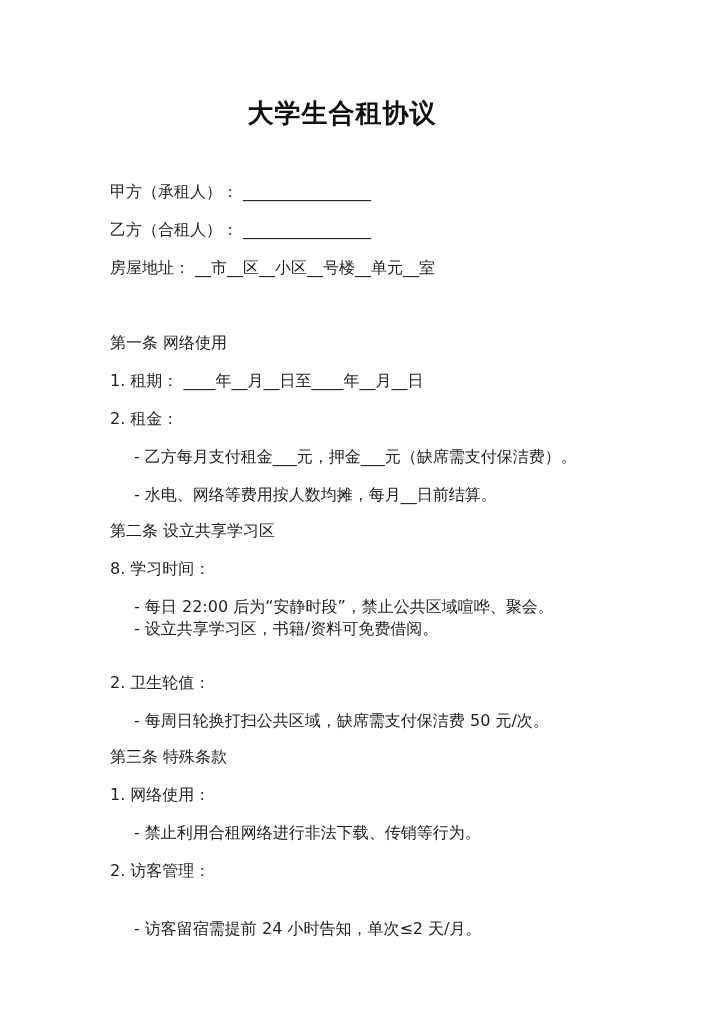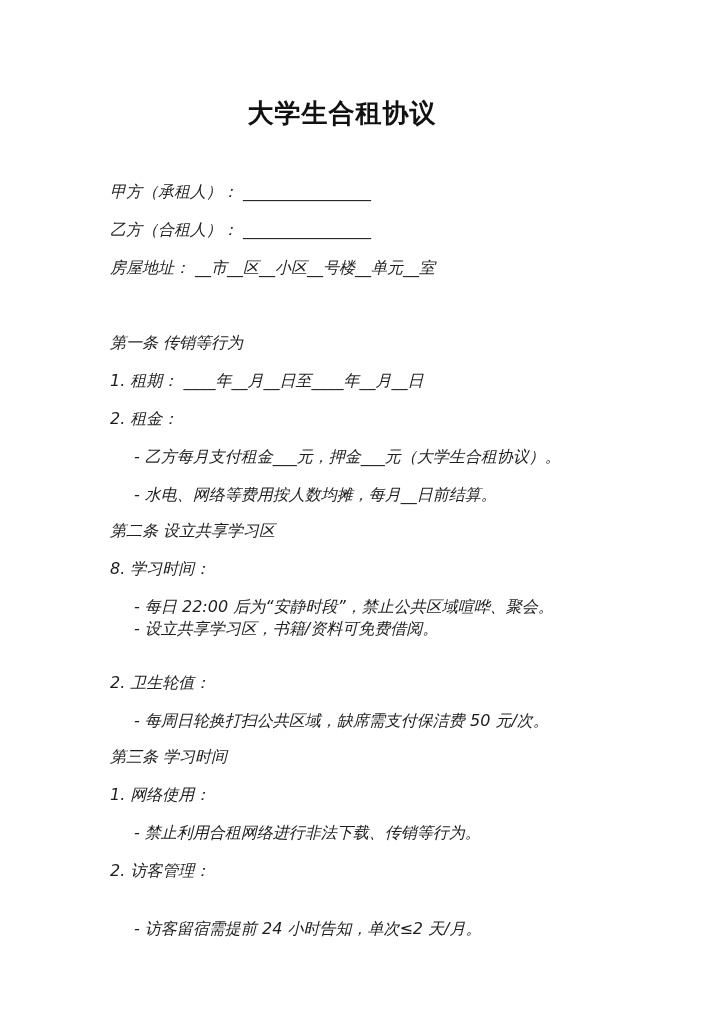--- a/index.html
+++ b/index.html
@@ -1,43 +1,43 @@
 <!DOCTYPE html>
 <html><head>
 <meta charset="utf-8">
 <style>
   html, body { margin: 0; padding: 0; background: #ffffff; }
   body { width: 720px; height: 1018px; position: relative; overflow: hidden;
          font-family: "DejaVu Sans", "Liberation Sans", sans-serif; color: #1a1a1a; }
   .title { position: absolute; top: 96px; left: 0; width: 684px; text-align: center;
            font-size: 26px; font-weight: bold; color: #111; letter-spacing: 1px; }
-  .line { position: absolute; left: 110px; font-size: 16px; line-height: 22px; white-space: nowrap; color: #1e1e1e; font-style: italic; }
+  .line { position: absolute; left: 110px; font-size: 16px; line-height: 22px; white-space: nowrap; color: #1e1e1e; }
   .sub { left: 134px; }
 </style>
 </head>
 <body>
 
 <div>
   <div class="title">大学生合租协议</div>
 
   <div class="line" style="top:181px">甲方（承租人）：  ________________</div>
   <div class="line" style="top:219px">乙方（合租人）：  ________________</div>
   <div class="line" style="top:257px">房屋地址：  __市__区__小区__号楼__单元__室</div>
 
-  <div class="line" style="top:332px">第一条  传销等行为</div>
+  <div class="line" style="top:332px">第一条  网络使用</div>
   <div class="line" style="top:370px">1.  租期：  ____年__月__日至____年__月__日</div>
   <div class="line" style="top:408px">2.  租金：</div>
-  <div class="line sub" style="top:446px">-  乙方每月支付租金___元，押金___元（大学生合租协议）。</div>
+  <div class="line sub" style="top:446px">-  乙方每月支付租金___元，押金___元（缺席需支付保洁费）。</div>
   <div class="line sub" style="top:484px">-  水电、网络等费用按人数均摊，每月__日前结算。</div>
 
   <div class="line" style="top:520px">第二条  设立共享学习区</div>
   <div class="line" style="top:558px">8.  学习时间：</div>
   <div class="line sub" style="top:596px">-  每日  22:00  后为“安静时段”，禁止公共区域喧哗、聚会。</div>
   <div class="line sub" style="top:618px">-  设立共享学习区，书籍/资料可免费借阅。</div>
   <div class="line" style="top:672px">2.  卫生轮值：</div>
   <div class="line sub" style="top:710px">-  每周日轮换打扫公共区域，缺席需支付保洁费  50  元/次。</div>
 
-  <div class="line" style="top:746px">第三条  学习时间</div>
+  <div class="line" style="top:746px">第三条  特殊条款</div>
   <div class="line" style="top:784px">1.  网络使用：</div>
   <div class="line sub" style="top:822px">-  禁止利用合租网络进行非法下载、传销等行为。</div>
   <div class="line" style="top:860px">2.  访客管理：</div>
   <div class="line sub" style="top:918px">-  访客留宿需提前  24  小时告知，单次≤2  天/月。</div>
 </div>
 
 </body></html>

